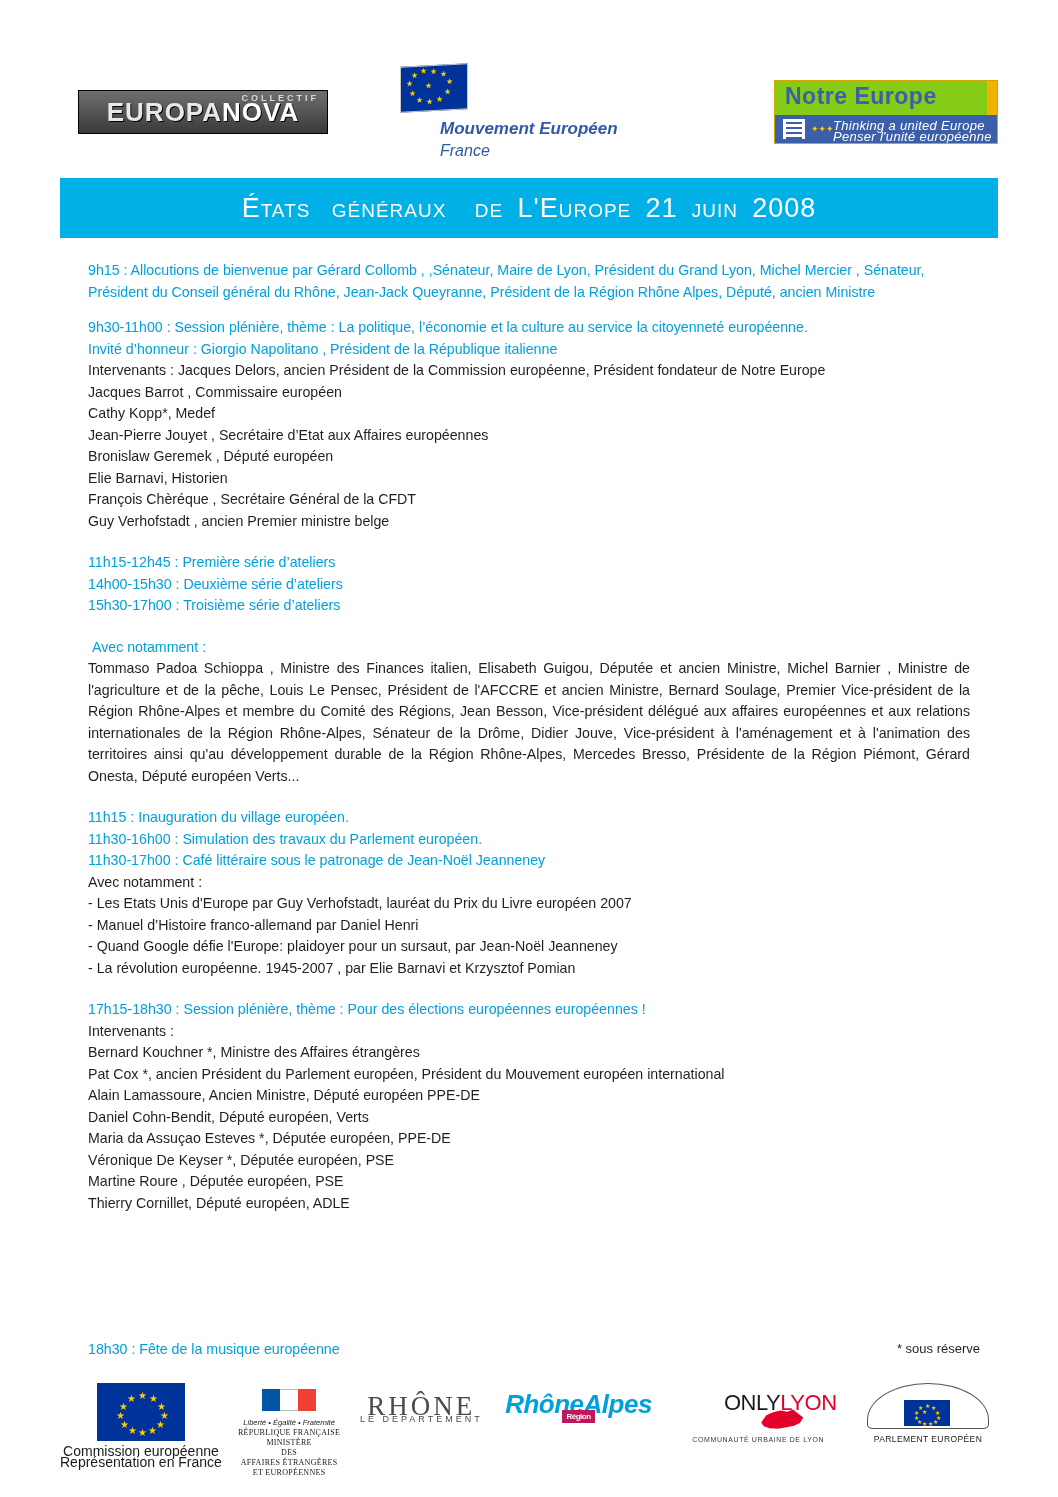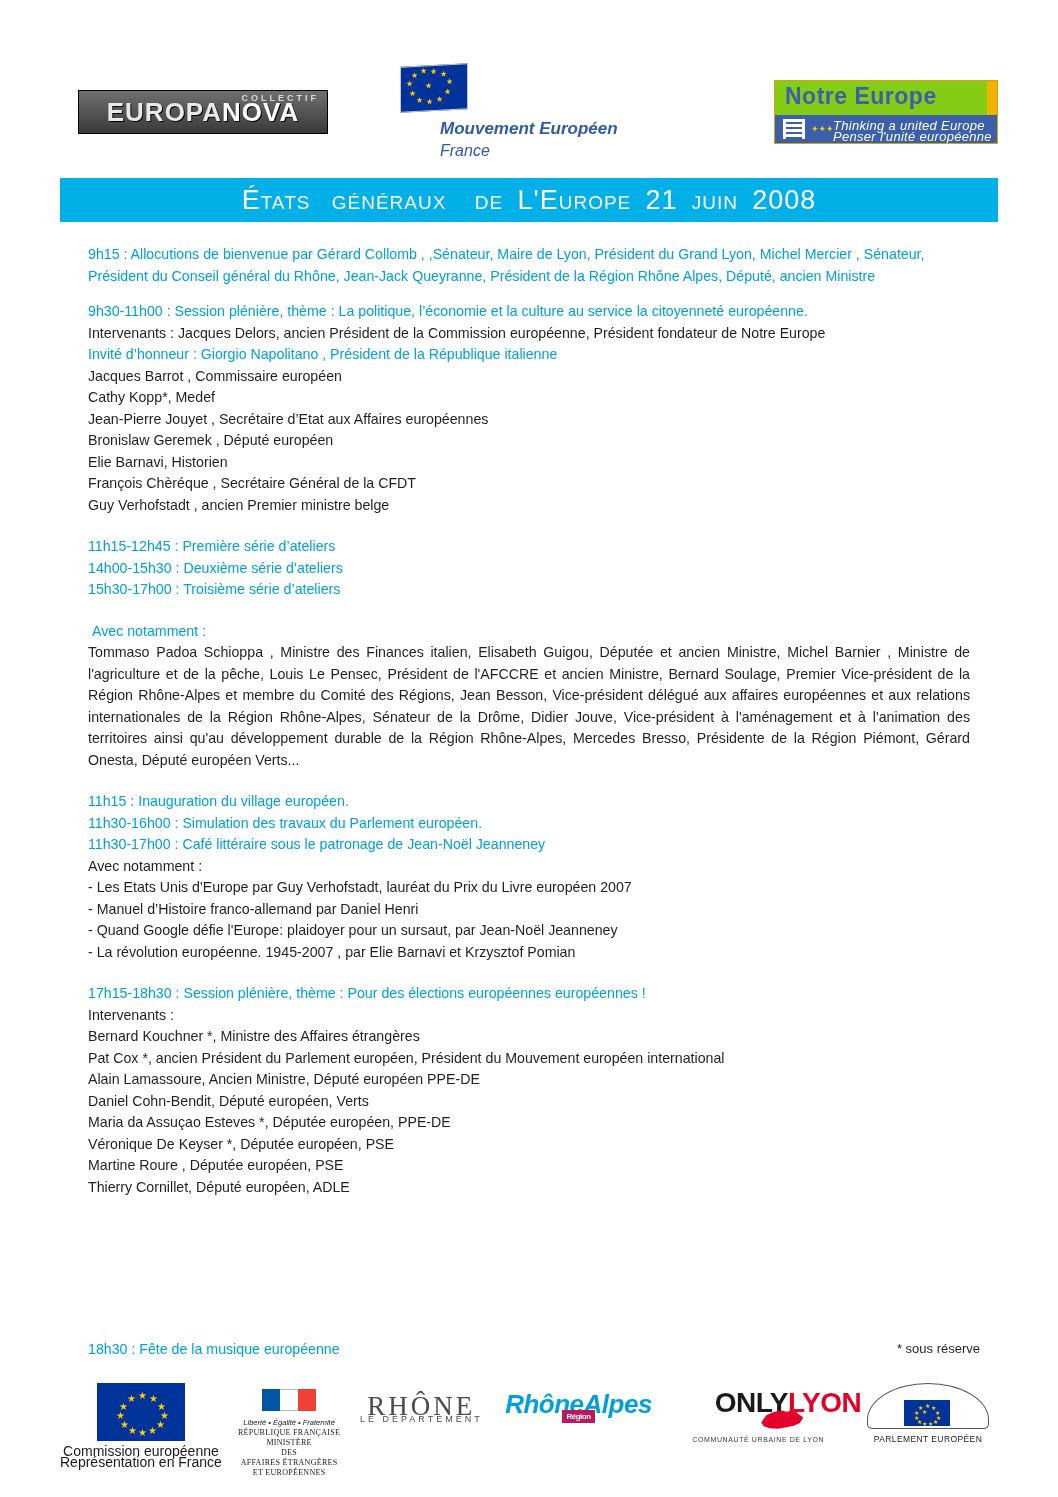--- a/index.html
+++ b/index.html
@@ -178,21 +178,21 @@
     left: 36px;
     top: 9px;
     color: #ffcc00;
     font-size: 9px;
   }
 
   
   .title-band {
     margin: 8px 60px 12px 60px;
     background: #00b0e6;
-    height: 44px;
+    height: 60px;
     display: flex;
     align-items: center;
     justify-content: center;
   }
   .title-band h1 {
     margin: 0;
     color: #ffffff;
     font-size: 22px;
     font-weight: normal;
     letter-spacing: 1px;
@@ -315,22 +315,22 @@
     background: #be185d;
     color: #fff;
     font-size: 8px;
     padding: 1px 4px;
     vertical-align: top;
     font-style: normal;
   }
 
   .ol-logo { width: 175px; }
   .ol-logo .ol-name {
-    font-size: 28px;
-    font-weight: bold;
+    font-size: 22px;
+    font-weight: normal;
     color: #1a1a1a;
     letter-spacing: -0.5px;
     margin-left: 44px;
   }
   .ol-logo .ol-name .lyon { color: #e4002b; }
   .ol-logo .ol-sub {
     font-size: 7px;
     letter-spacing: 0.6px;
     color: #3a3a3a;
     margin-top: 2px;
@@ -442,22 +442,22 @@
     </h1>
   </div>
 
   <div class="content">
 
     <div class="para blue">9h15 :  Allocutions de bienvenue par  Gérard Collomb , ,Sénateur, Maire de Lyon, Président du Grand Lyon,   Michel Mercier , Sénateur, Président du Conseil général du Rhône,  Jean-Jack Queyranne, Président de la Région Rhône Alpes, Député, ancien Ministre</div>
 
     <div class="spacer-12"></div>
 
     <div class="para blue">9h30-11h00 : Session plénière, thème :      La politique, l’économie et la culture au service la citoyenneté européenne.</div>
+    <div class="para"><span class="blue">Invité d’honneur :     Giorgio Napolitano , Président de la République italienne</span></div>
     <div class="para">Intervenants :    Jacques Delors,  ancien Président de la Commission européenne, Président fondateur de Notre Europe</div>
-    <div class="para"><span class="blue">Invité d’honneur :     Giorgio Napolitano , Président de la République italienne</span></div>
     <div class="para">Jacques Barrot , Commissaire européen</div>
     <div class="para">Cathy Kopp*, Medef</div>
     <div class="para">Jean-Pierre Jouyet , Secrétaire d’Etat aux Affaires européennes</div>
     <div class="para">Bronislaw Geremek , Député européen</div>
     <div class="para">Elie Barnavi,  Historien</div>
     <div class="para">François Chèréque , Secrétaire Général de la CFDT</div>
     <div class="para">Guy Verhofstadt , ancien Premier ministre belge</div>
 
     <div class="spacer-18"></div>
 

